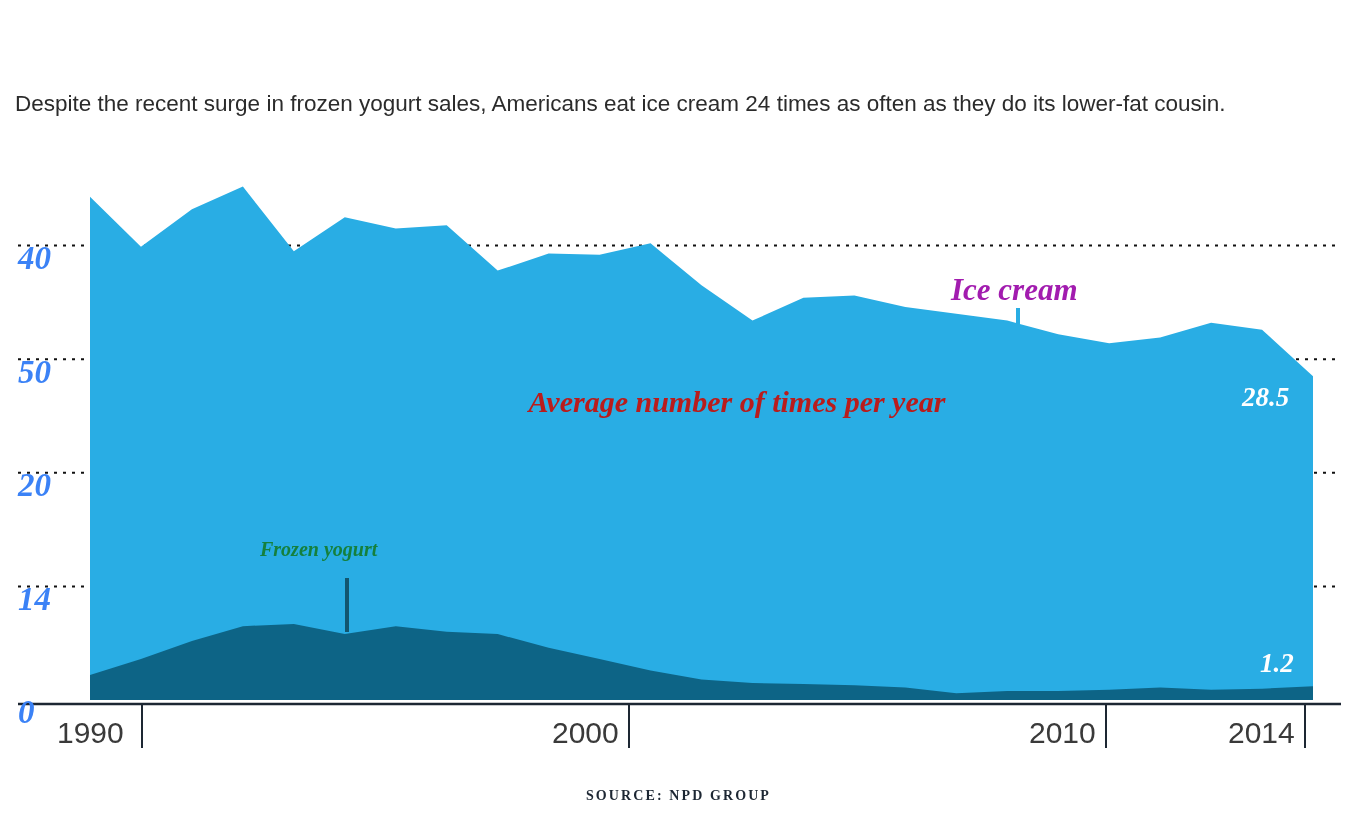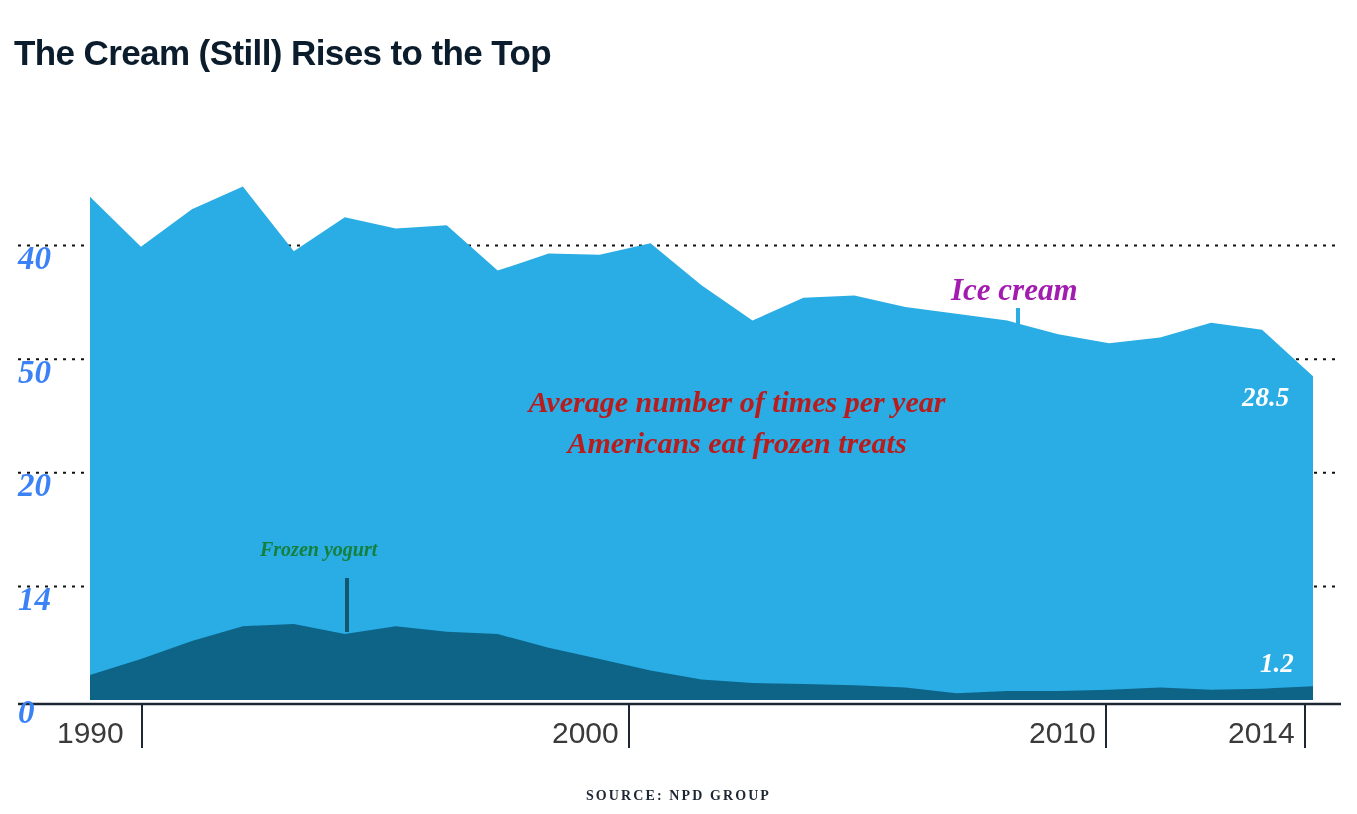--- a/index.html
+++ b/index.html
@@ -121,21 +121,21 @@
     font-size: 14px;
     letter-spacing: 2.1px;
     color: #1d2733;
   }
 </style>
 </head>
 <body>
 
 <div id="page">
 
-  <h1 class="headline">The Cream (Still) Rises to the Top</h1>
+  <p class="subhead">Despite the recent surge in frozen yogurt sales, Americans eat ice cream 24 times as often as they do its lower-fat cousin.</p>
 
   <div id="chart-area">
     <svg id="plot-svg" width="1357" height="600">
         <line x1="18" y1="426.4" x2="1341" y2="426.4" stroke="#111111" stroke-width="2" stroke-dasharray="3,6" stroke-linecap="butt"></line>
         <line x1="18" y1="312.8" x2="1341" y2="312.8" stroke="#111111" stroke-width="2" stroke-dasharray="3,6" stroke-linecap="butt"></line>
         <line x1="18" y1="199.20000000000005" x2="1341" y2="199.20000000000005" stroke="#111111" stroke-width="2" stroke-dasharray="3,6" stroke-linecap="butt"></line>
         <line x1="18" y1="85.60000000000002" x2="1341" y2="85.60000000000002" stroke="#111111" stroke-width="2" stroke-dasharray="3,6" stroke-linecap="butt"></line>
         <path d="M 90 540 L 90.00 36.75 L 140.96 86.74 L 191.92 49.25 L 242.88 26.53 L 293.83 91.28 L 344.79 57.20 L 395.75 68.56 L 446.71 65.15 L 497.67 110.59 L 548.63 93.55 L 599.58 94.69 L 650.54 83.33 L 701.50 125.36 L 752.46 160.58 L 803.42 137.86 L 854.38 135.58 L 905.33 146.94 L 956.29 153.76 L 1007.25 160.58 L 1058.21 174.21 L 1109.17 183.30 L 1160.13 177.62 L 1211.08 162.85 L 1262.04 169.66 L 1313.00 216.24 L 1313 540 Z" fill="#29ade4"></path>
         <path d="M 90 540 L 90.00 515.01 L 140.96 499.10 L 191.92 480.93 L 242.88 466.16 L 293.83 463.89 L 344.79 474.11 L 395.75 466.16 L 446.71 471.84 L 497.67 474.11 L 548.63 487.74 L 599.58 499.10 L 650.54 510.46 L 701.50 519.55 L 752.46 522.96 L 803.42 524.10 L 854.38 525.23 L 905.33 527.50 L 956.29 533.18 L 1007.25 530.91 L 1058.21 530.91 L 1109.17 529.78 L 1160.13 527.50 L 1211.08 529.78 L 1262.04 528.64 L 1313.00 526.37 L 1313 540 Z" fill="#0d6486"></path>
         <line x1="1018" y1="148" x2="1018" y2="180" stroke="#29ade4" stroke-width="4"></line>
@@ -156,21 +156,20 @@
     <div class="xtick" style="left:57px; top:558px;">1990</div>
     <div class="xtick" style="left:552px; top:558px;">2000</div>
     <div class="xtick" style="left:1029px; top:558px;">2010</div>
     <div class="xtick" style="left:1228px; top:558px;">2014</div>
 
     <div class="annot annot-icecream" style="left:951px; top:112px;">Ice cream</div>
     <div class="annot annot-yogurt" style="left:260px; top:378px;">Frozen yogurt</div>
 
     <div class="annot annot-center" style="left:437px; top:221px; width:600px;">
       <div>Average number of times per year</div>
-      <div>Americans eat frozen treats</div>
     </div>
 
     <div class="annot annot-value" style="left:1242px; top:222px;">28.5</div>
     <div class="annot annot-value" style="left:1260px; top:488px;">1.2</div>
   </div>
 
   <div class="source">SOURCE: NPD GROUP</div>
 
 </div>
 

